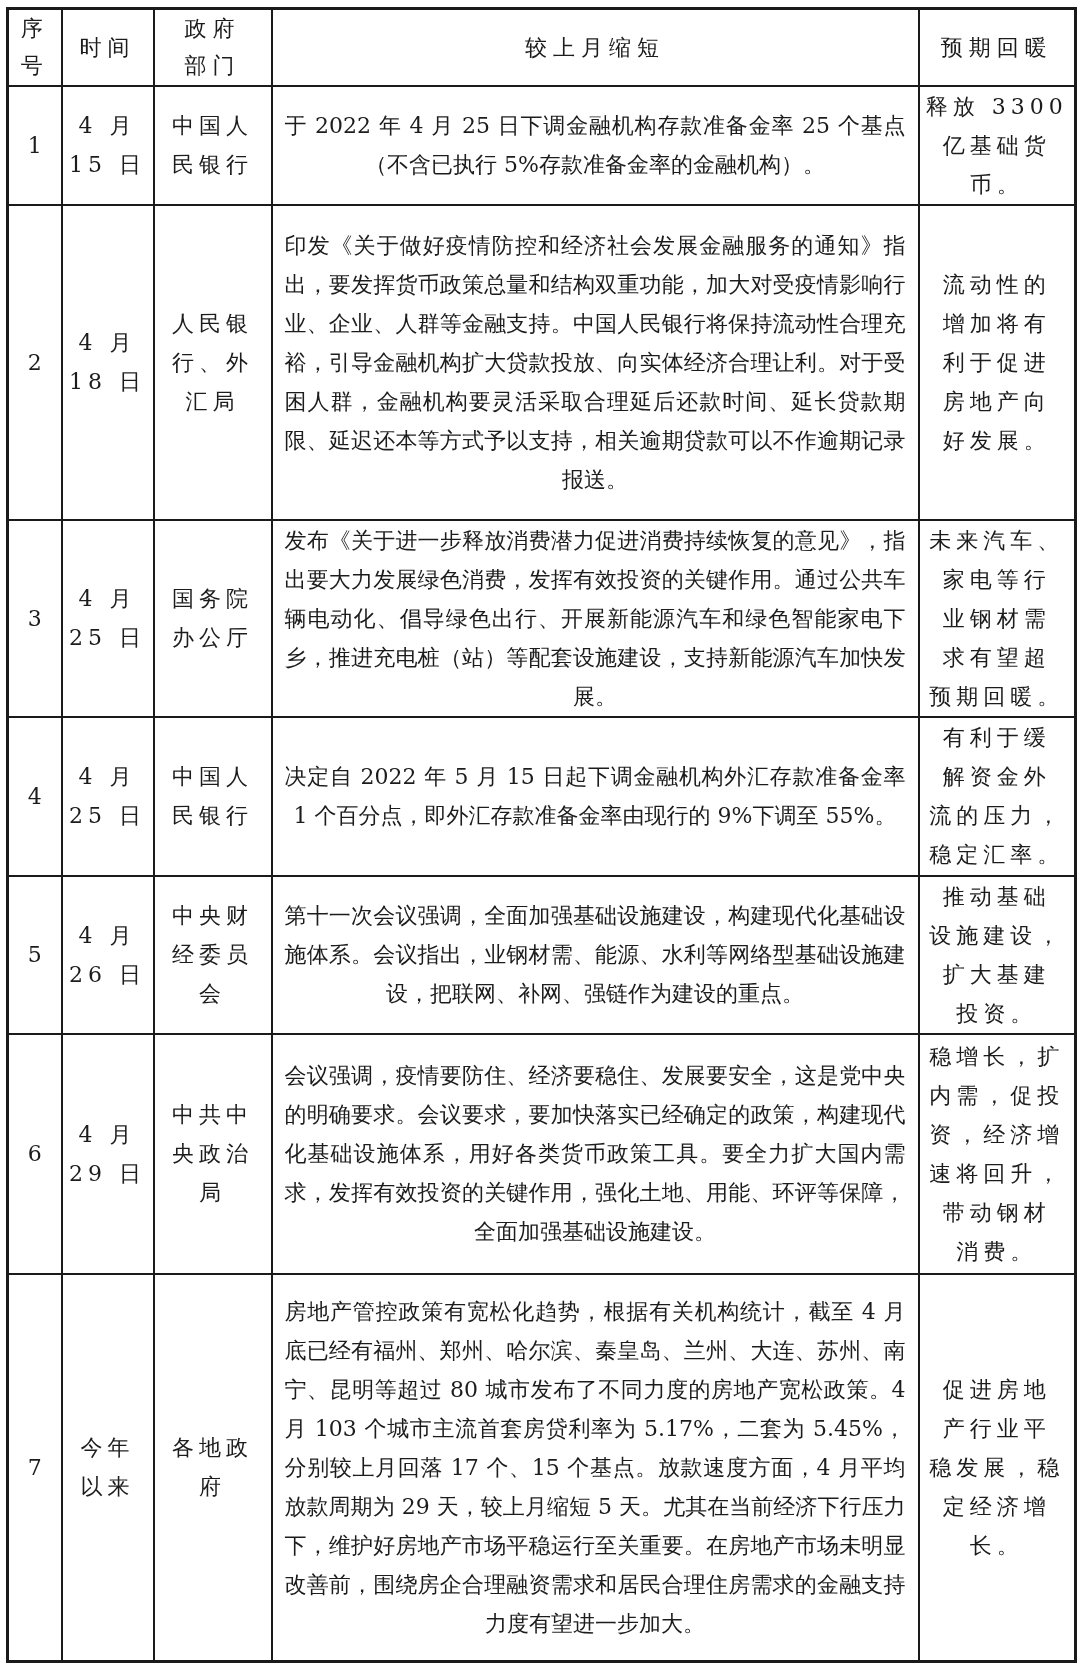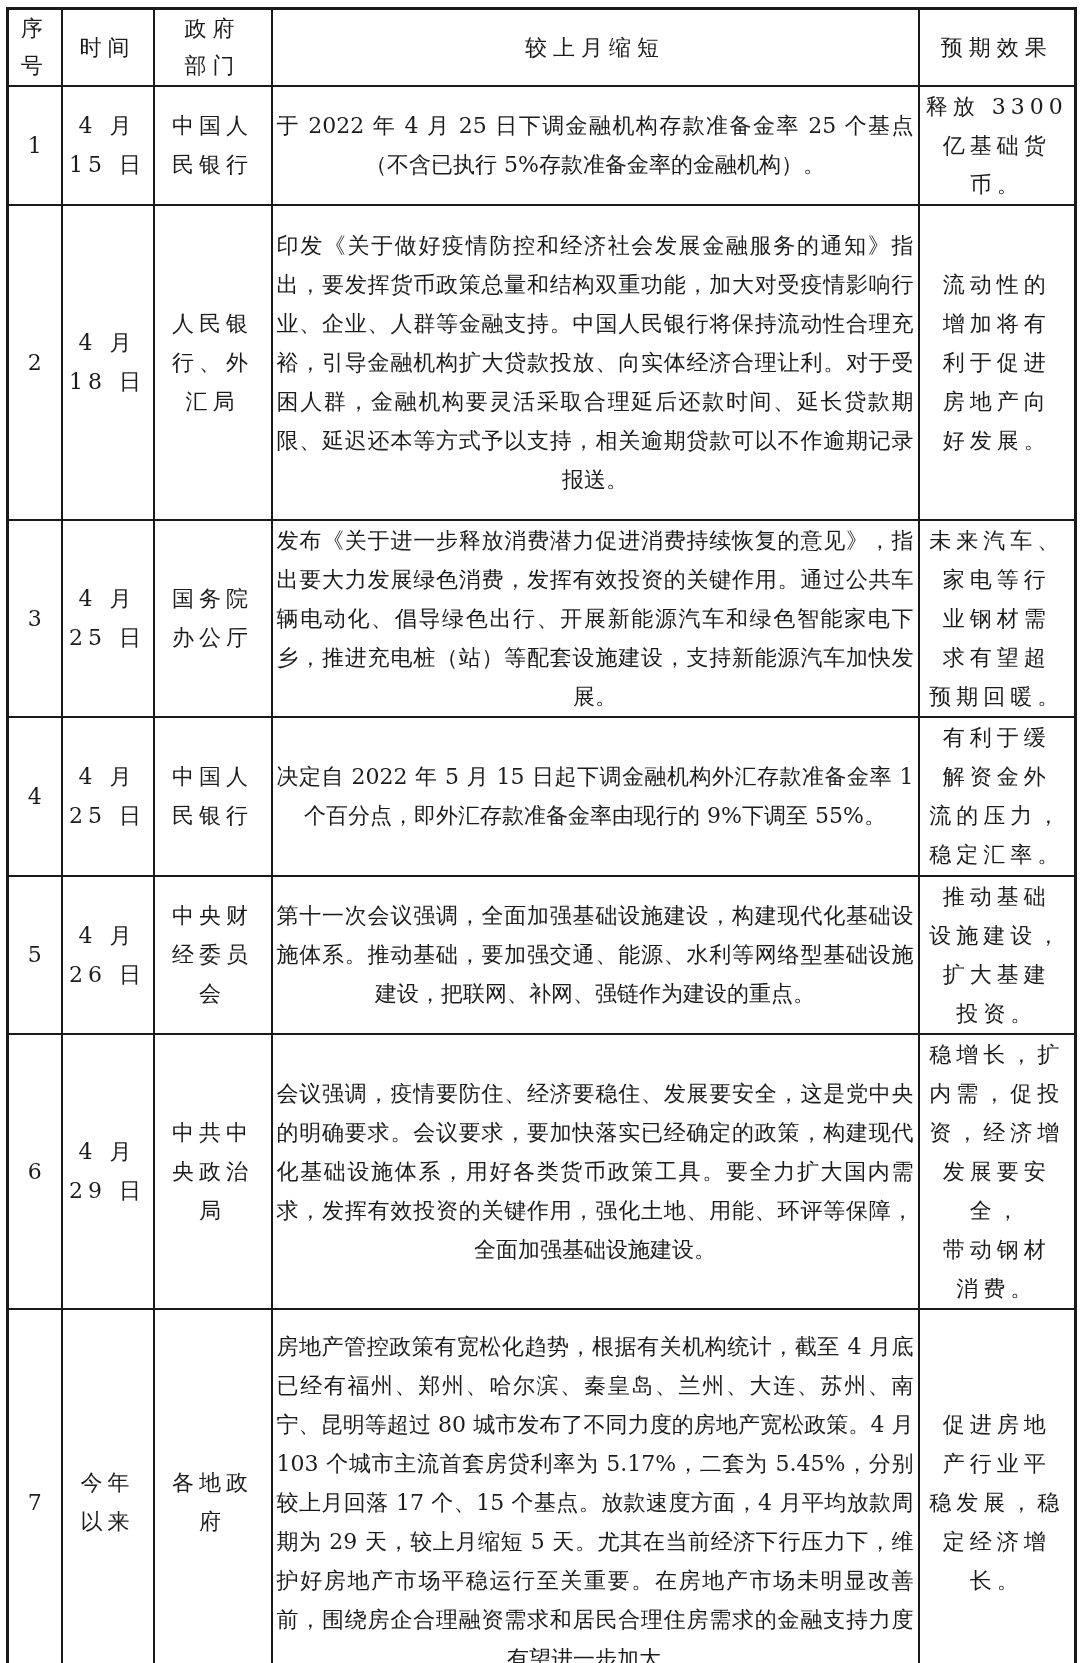--- a/index.html
+++ b/index.html
@@ -58,21 +58,21 @@
     text-align: center;
     white-space: pre-line;
     letter-spacing: 5px;
     padding: 0 2px;
   }
   .c-content {
     text-align: justify;
     text-align-last: center;
     -moz-text-align-last: center;
     text-justify: inter-character;
-    padding: 0 4px;
+    padding: 0 12px;
     margin-left: 32px;
   }
 </style>
 </head>
 <body>
 
 <div class="page">
   <table class="policy-table">
     <colgroup>
       <col style="width:54px">
@@ -82,21 +82,21 @@
       <col style="width:157px">
     </colgroup>
     <thead>
       <tr>
         <th>序
 号</th>
         <th>时间</th>
         <th>政府
 部门</th>
         <th>较上月缩短</th>
-        <th>预期效果</th>
+        <th>预期回暖</th>
       </tr>
     </thead>
     <tbody>
       <tr>
         <td class="c-no">1</td>
         <td class="c-time">4 月
 15 日</td>
         <td class="c-dept">中国人
 民银行</td>
         <td class="c-content">于 2022 年 4 月 25 日下调金融机构存款准备金率 25 个基点（不含已执行 5%存款准备金率的金融机构）。</td>
@@ -143,38 +143,38 @@
 流的压力，
 稳定汇率。</td>
       </tr>
       <tr>
         <td class="c-no">5</td>
         <td class="c-time">4 月
 26 日</td>
         <td class="c-dept">中央财
 经委员
 会</td>
-        <td class="c-content">第十一次会议强调，全面加强基础设施建设，构建现代化基础设施体系。推动基础，要加强交通、能源、水利等网络型基础设施建设，把联网、补网、强链作为建设的重点。</td>
+        <td class="c-content">第十一次会议强调，全面加强基础设施建设，构建现代化基础设施体系。会议指出，业钢材需、能源、水利等网络型基础设施建设，把联网、补网、强链作为建设的重点。</td>
         <td class="c-effect">推动基础
 设施建设，
 扩大基建
 投资。</td>
       </tr>
       <tr>
         <td class="c-no">6</td>
         <td class="c-time">4 月
 29 日</td>
         <td class="c-dept">中共中
 央政治
 局</td>
         <td class="c-content">会议强调，疫情要防住、经济要稳住、发展要安全，这是党中央的明确要求。会议要求，要加快落实已经确定的政策，构建现代化基础设施体系，用好各类货币政策工具。要全力扩大国内需求，发挥有效投资的关键作用，强化土地、用能、环评等保障，全面加强基础设施建设。</td>
         <td class="c-effect">稳增长，扩
 内需，促投
 资，经济增
-发展要安全，
+速将回升，
 带动钢材
 消费。</td>
       </tr>
       <tr>
         <td class="c-no">7</td>
         <td class="c-time">今年
 以来</td>
         <td class="c-dept">各地政
 府</td>
         <td class="c-content">房地产管控政策有宽松化趋势，根据有关机构统计，截至 4 月底已经有福州、郑州、哈尔滨、秦皇岛、兰州、大连、苏州、南宁、昆明等超过 80 城市发布了不同力度的房地产宽松政策。4 月 103 个城市主流首套房贷利率为 5.17%，二套为 5.45%，分别较上月回落 17 个、15 个基点。放款速度方面，4 月平均放款周期为 29 天，较上月缩短 5 天。尤其在当前经济下行压力下，维护好房地产市场平稳运行至关重要。在房地产市场未明显改善前，围绕房企合理融资需求和居民合理住房需求的金融支持力度有望进一步加大。</td>

